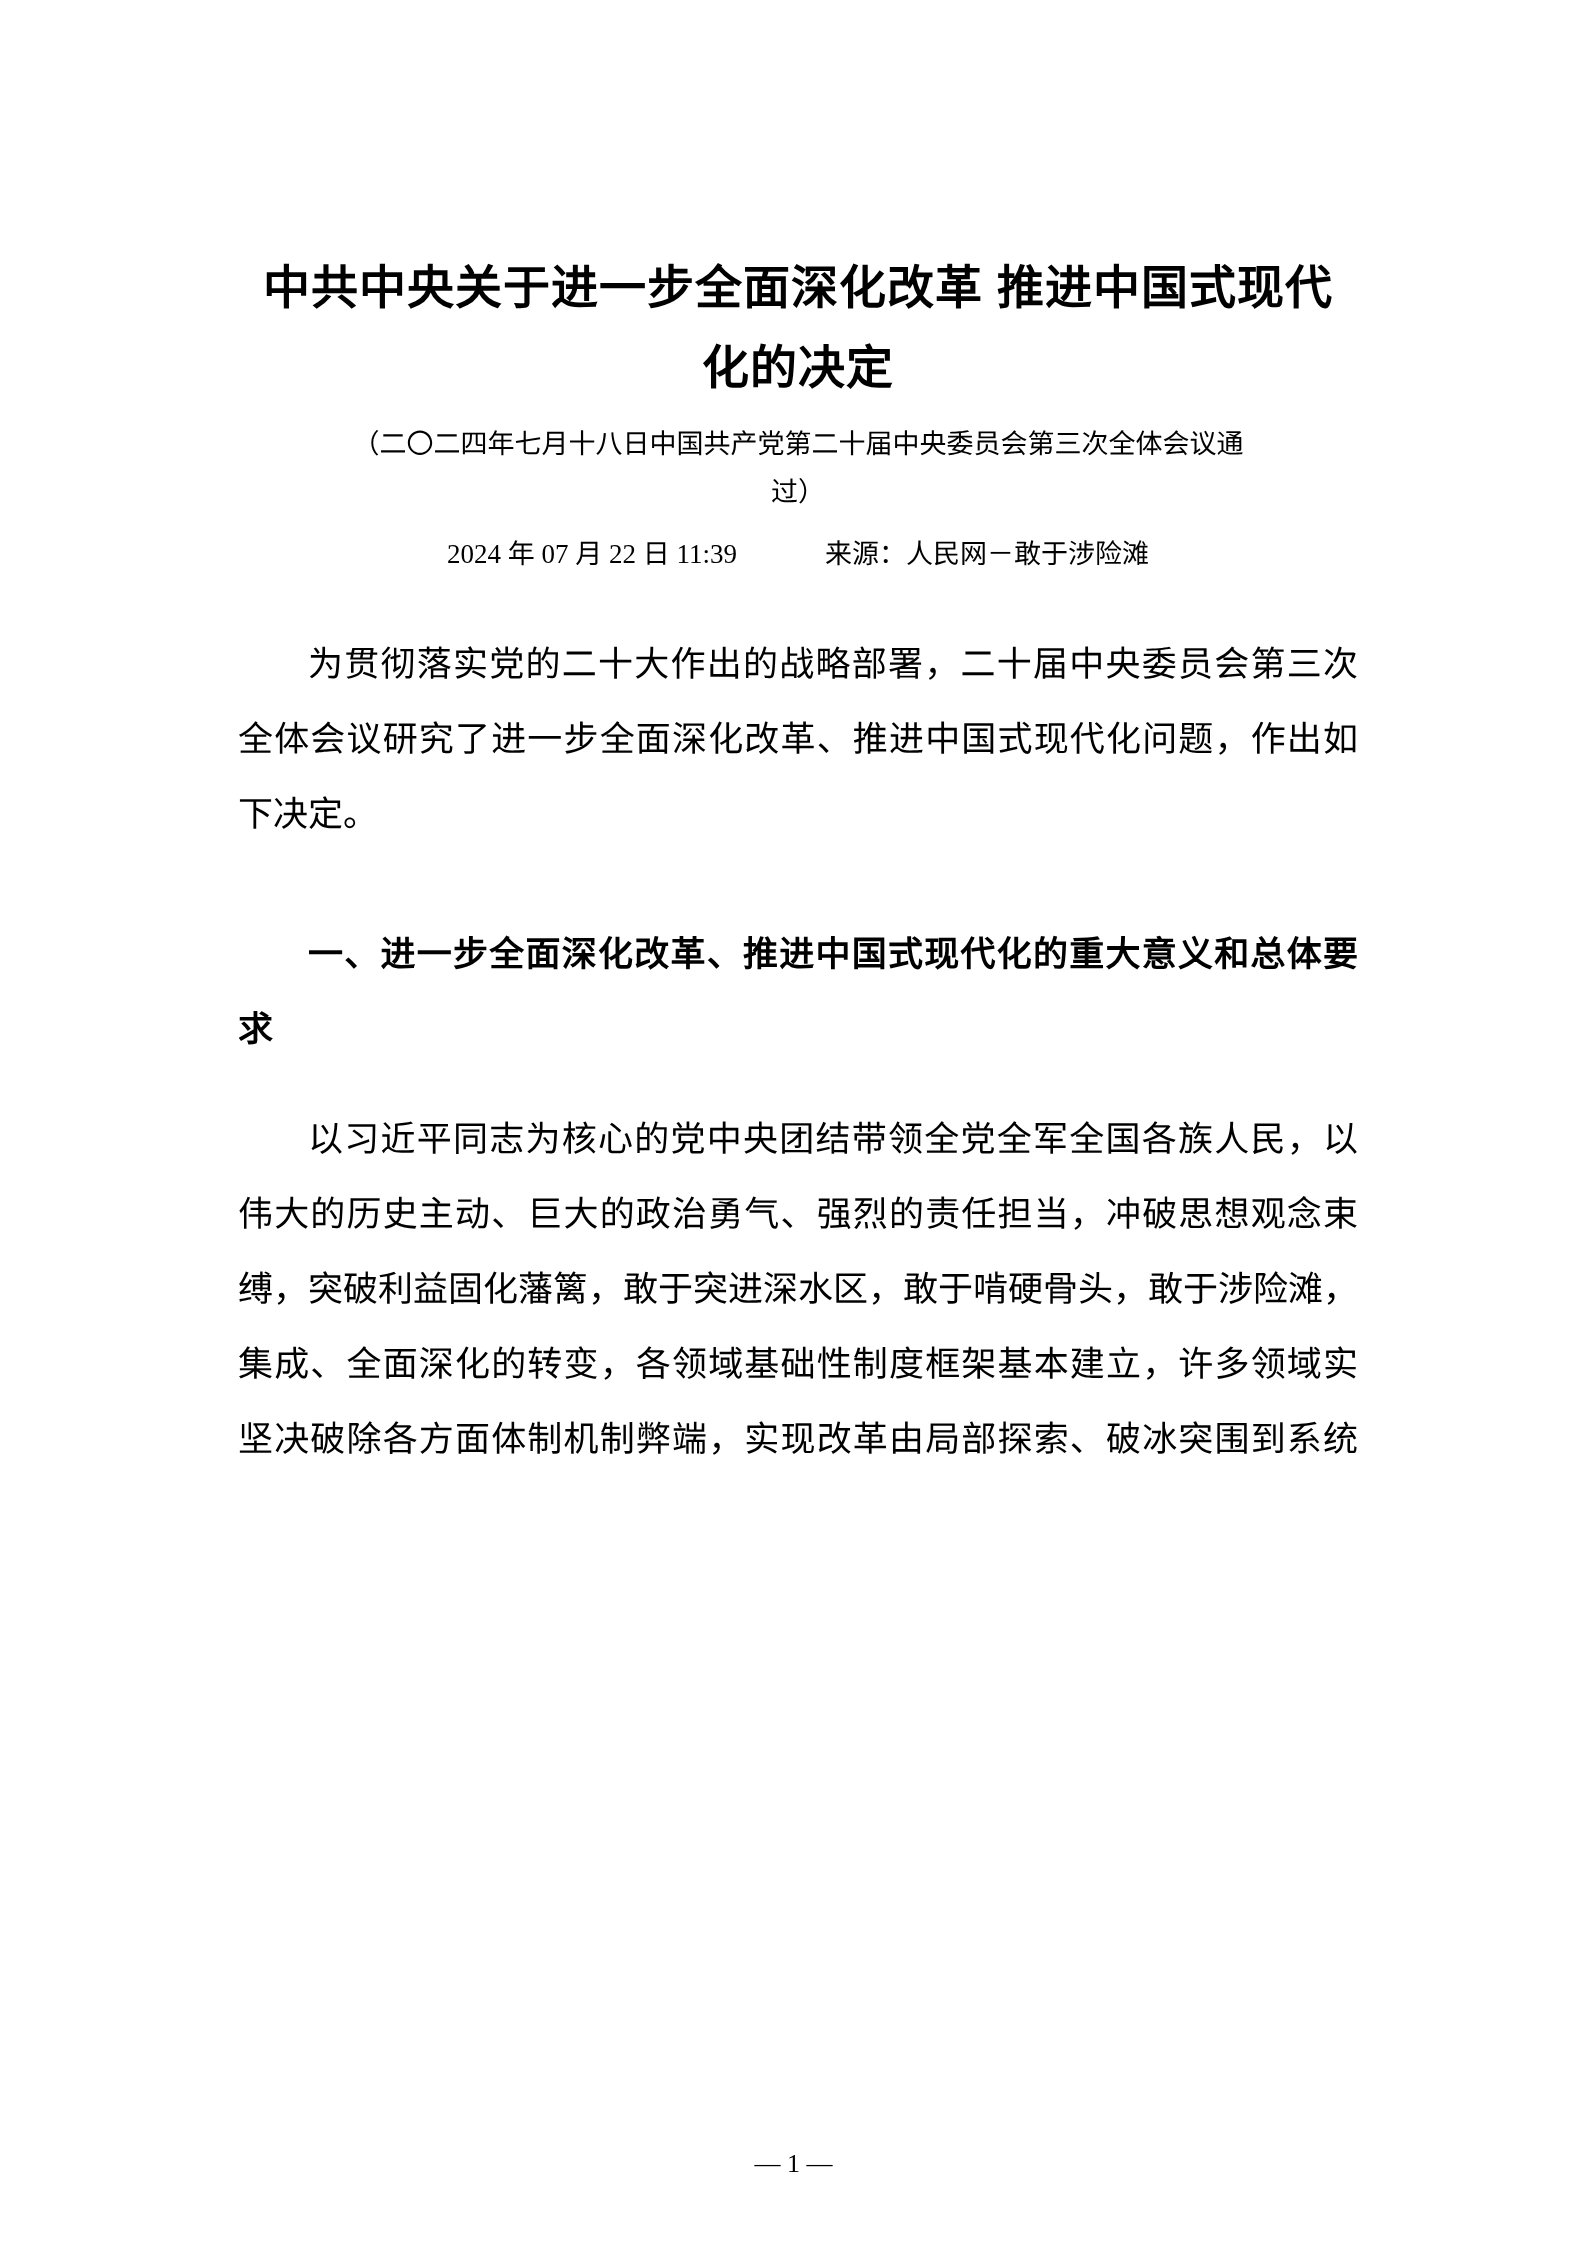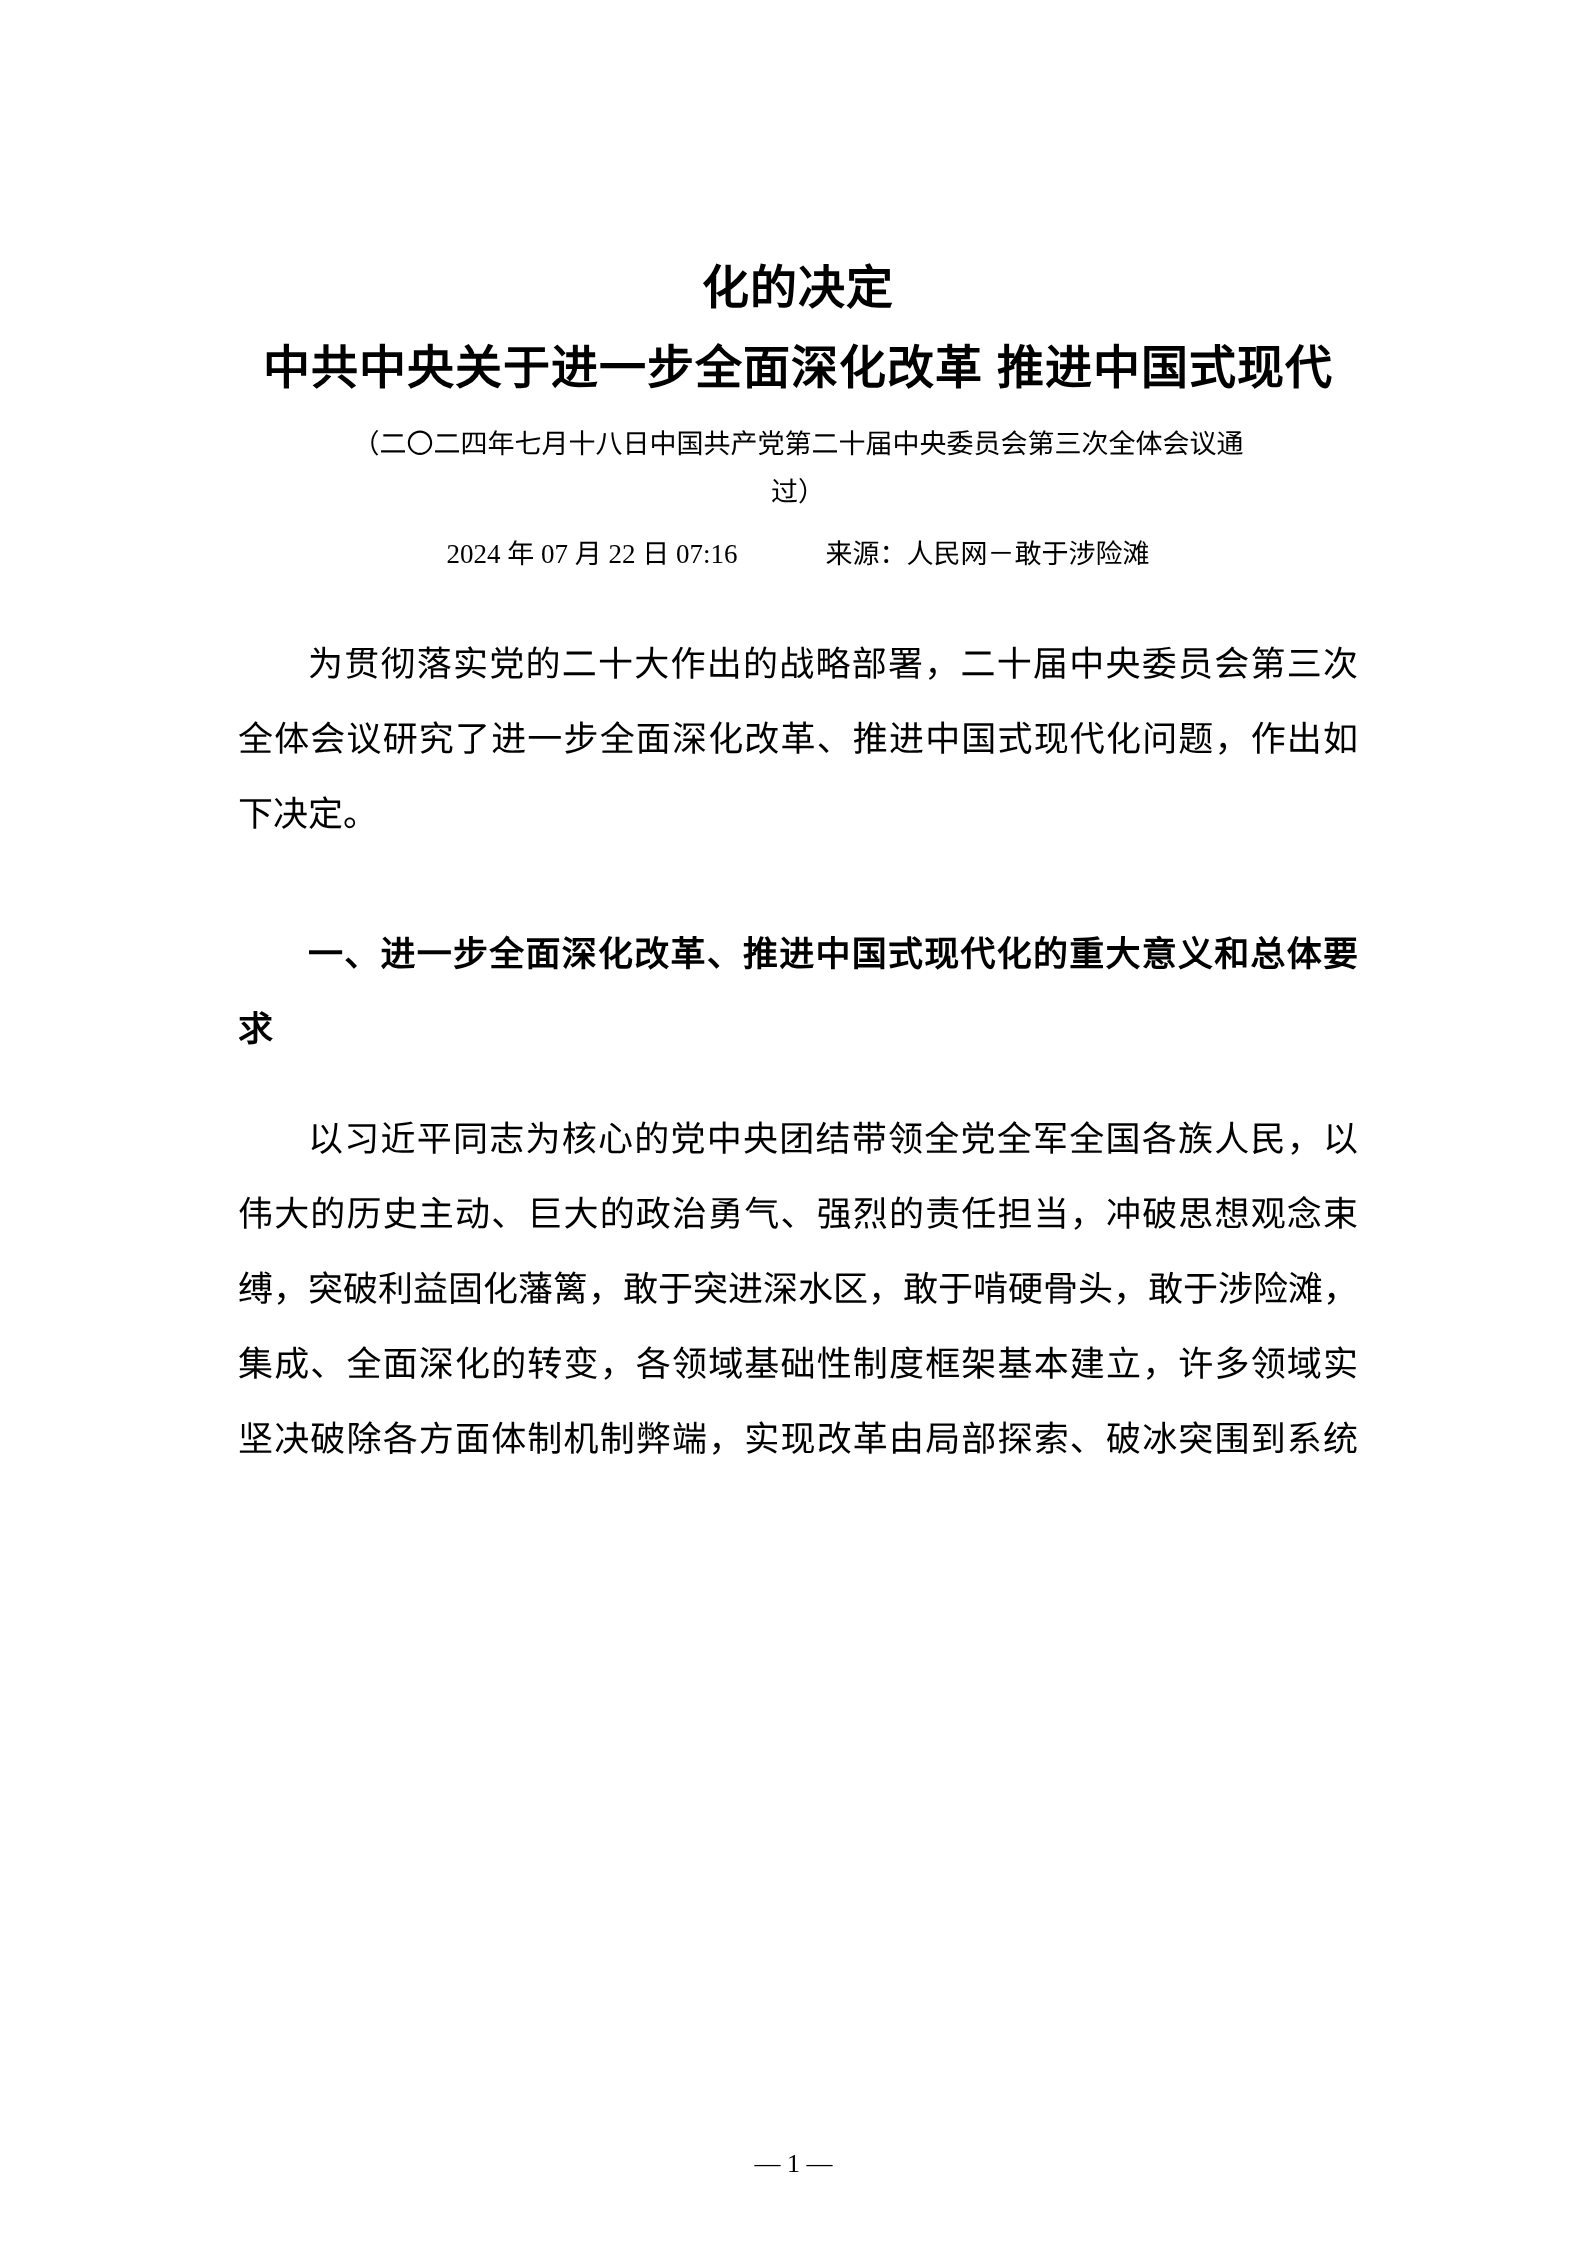--- a/index.html
+++ b/index.html
@@ -81,31 +81,31 @@
     color: #000000;
   }
 </style>
 </head>
 <body>
 
 <div class="page">
   <div class="content">
 
     <div class="title">
+      <div>中共中央关于进一步全面深化改革 推进中国式现代</div>
       <div>化的决定</div>
-      <div>中共中央关于进一步全面深化改革 推进中国式现代</div>
     </div>
 
     <div class="subtitle">
       <div>（二〇二四年七月十八日中国共产党第二十届中央委员会第三次全体会议通</div>
       <div>过）</div>
     </div>
 
     <div class="meta">
-      <span>2024 年 07 月 22 日 07:16</span>
+      <span>2024 年 07 月 22 日 11:39</span>
       <span>来源：人民网－敢于涉险滩</span>
     </div>
 
     <div class="para para-1">
       <div class="line indent">为贯彻落实党的二十大作出的战略部署，二十届中央委员会第三次</div>
       <div class="line">全体会议研究了进一步全面深化改革、推进中国式现代化问题，作出如</div>
       <div class="line last">下决定。</div>
     </div>
 
     <div class="para heading">

